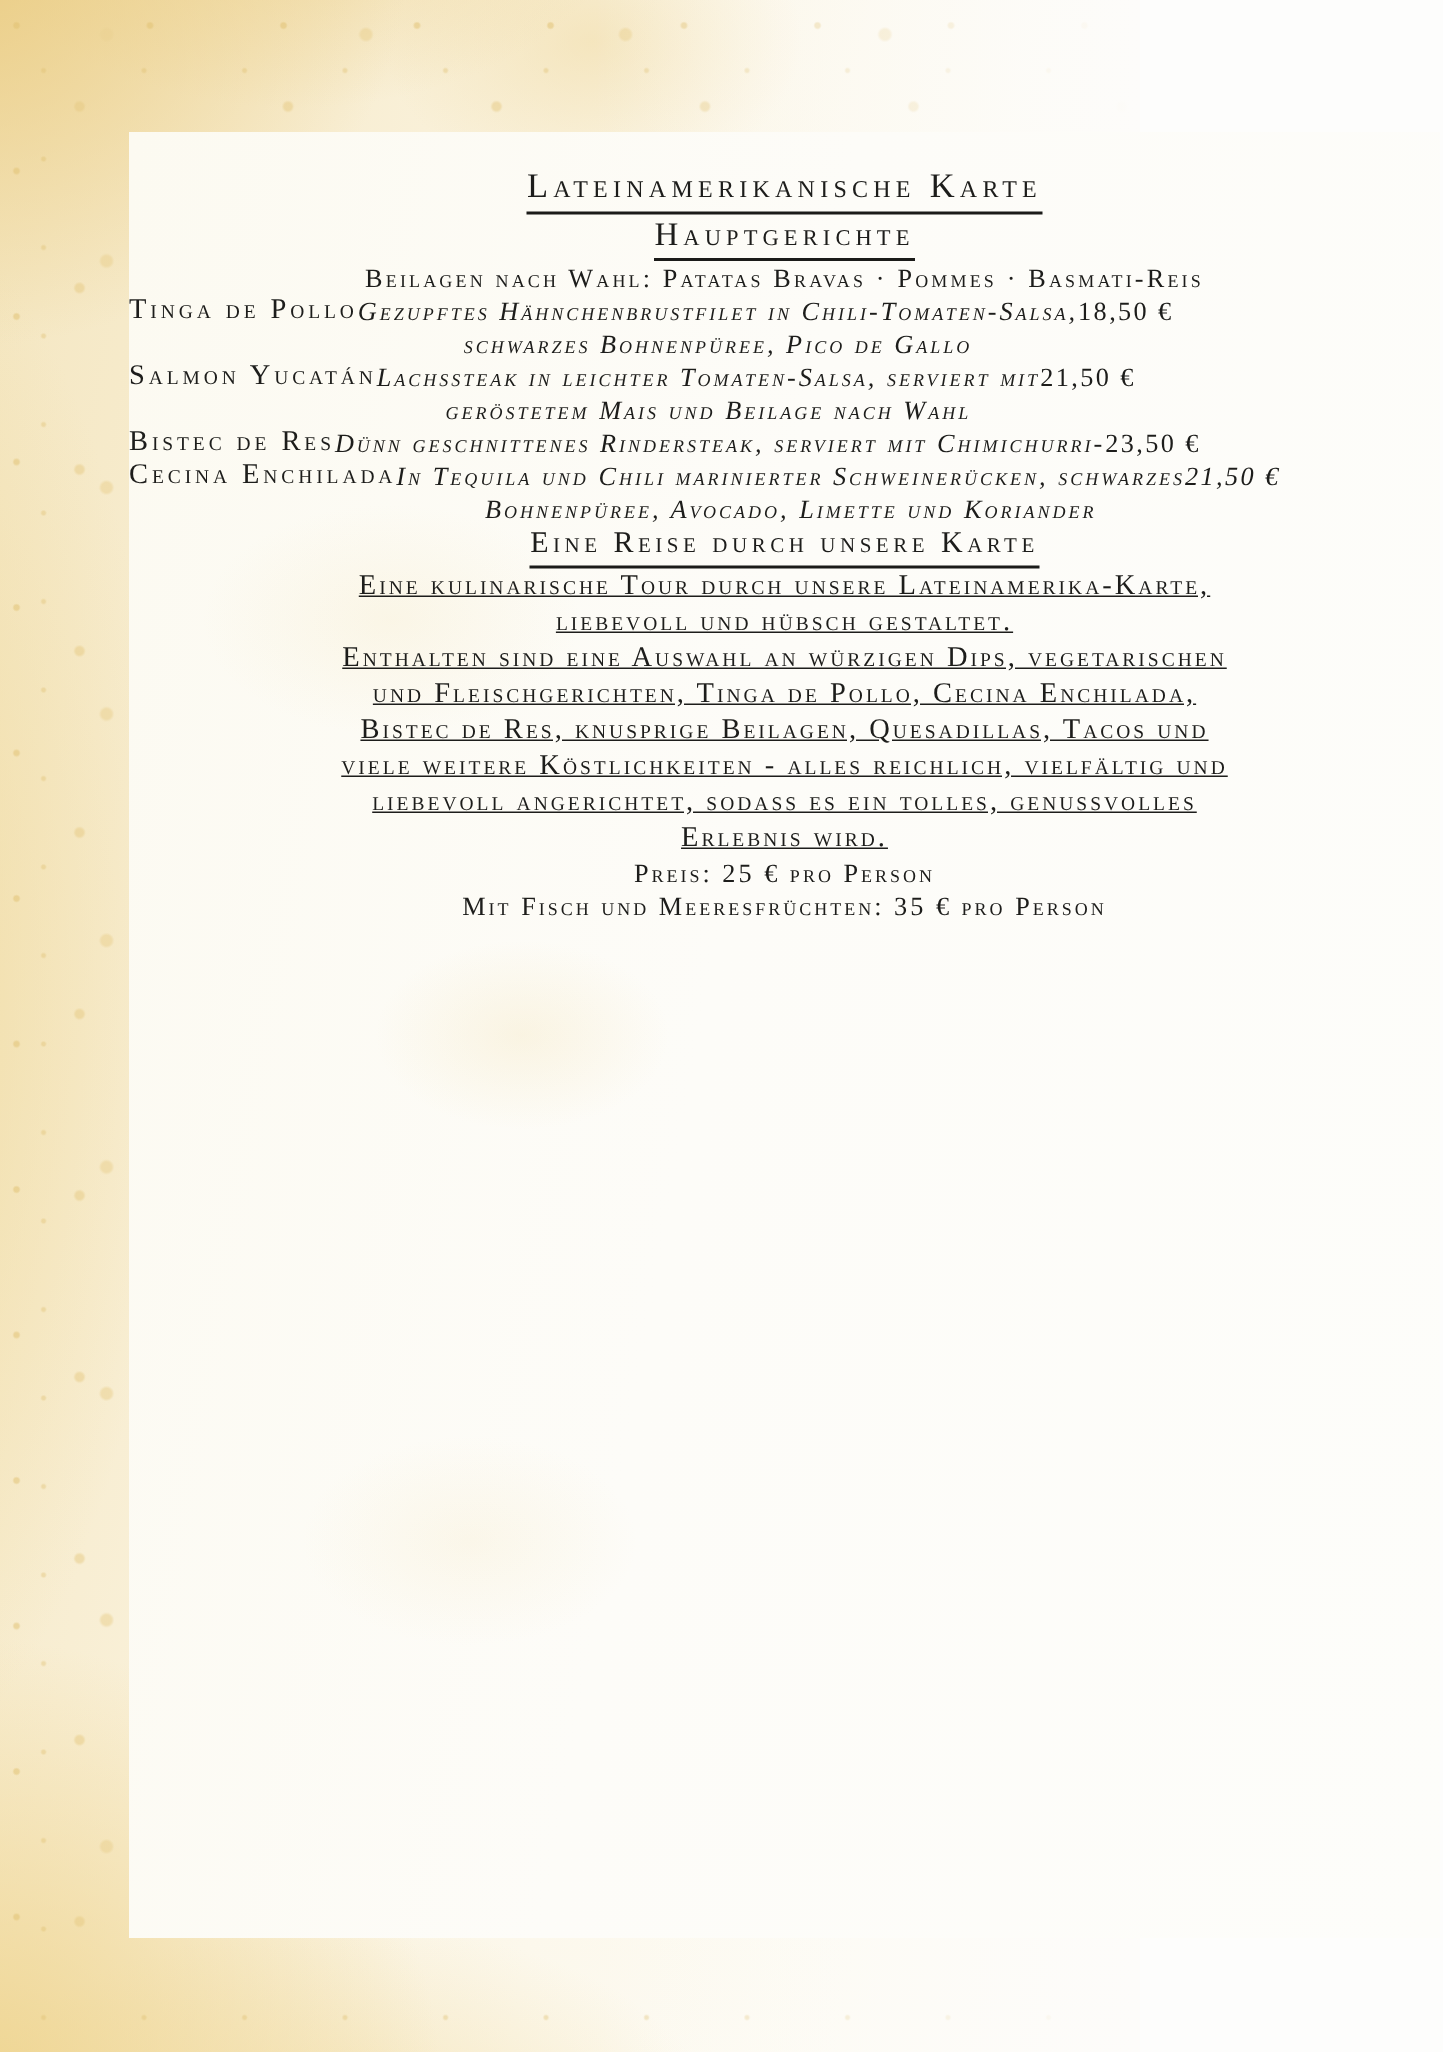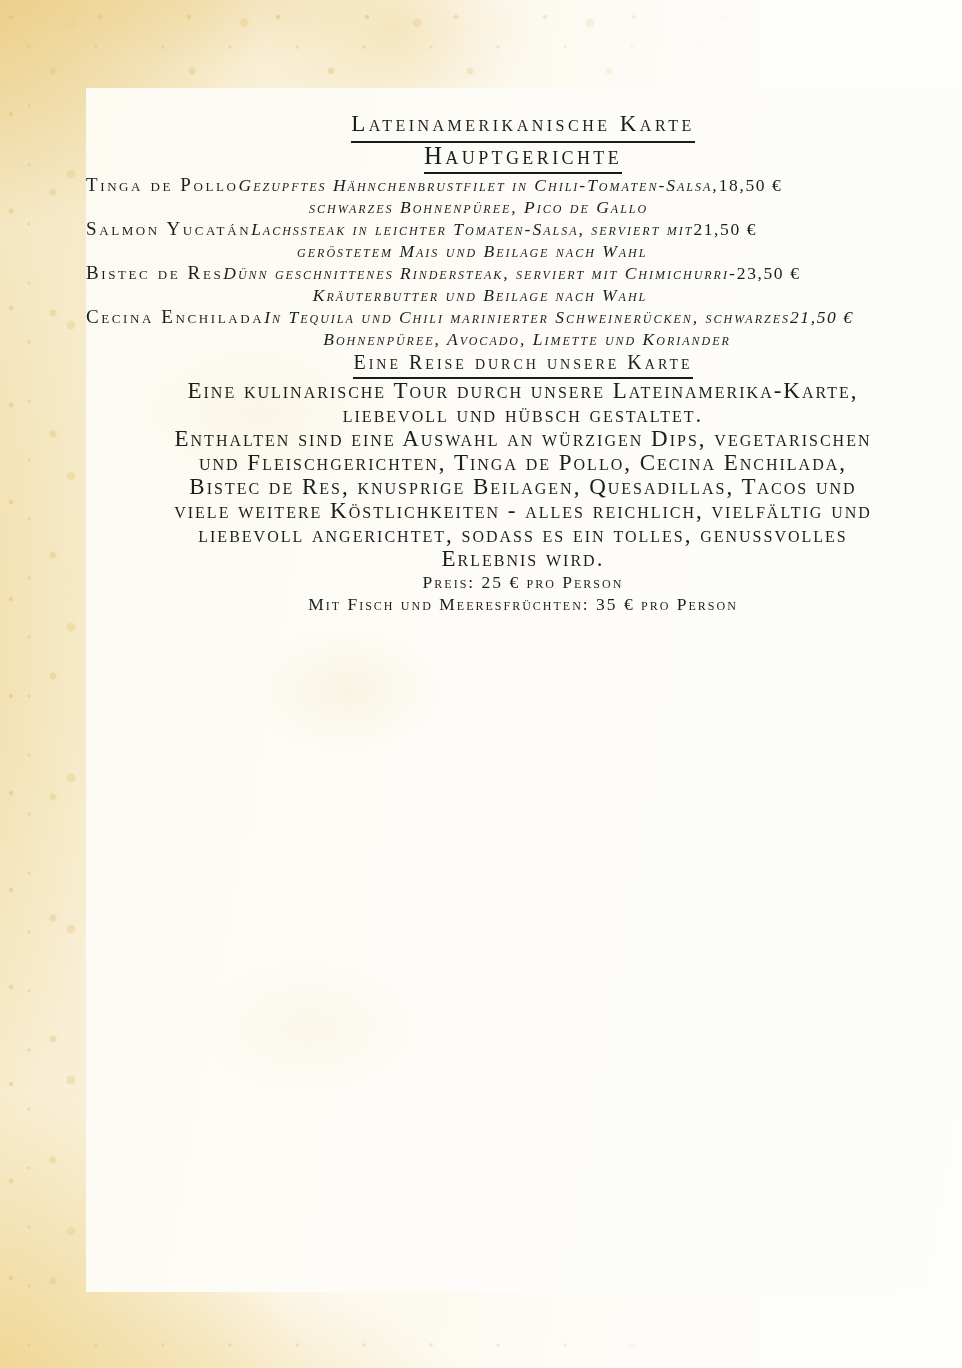--- a/index.html
+++ b/index.html
@@ -62,21 +62,21 @@
 
   .sc { font-variant: small-caps; }
 
   .u  { display: inline-block; border-bottom: 2px solid #1b1b19; padding-bottom: 3px; }
 
   .title {
     font-size: 23px; line-height: 28px; letter-spacing: 3.5px;
     margin-bottom: 33px;
   }
   .section-title {
-    font-size: 25px; line-height: 26px; letter-spacing: 3.4px;
+    font-size: 22px; line-height: 26px; letter-spacing: 3.4px;
     margin-bottom: 18px;
     text-align: center;
   }
   .note {
     font-size: 17.5px; line-height: 22px; letter-spacing: 2.1px;
     margin-bottom: 26px;
   }
   .dish { display: flex; }
   .dish-name {
     font-size: 19px; line-height: 22px; letter-spacing: 2.6px;
@@ -91,42 +91,44 @@
     font-size: 17.5px; line-height: 22px; letter-spacing: 1.6px;
     margin-bottom: 22px;
   }
   .price.italic { font-style: italic; }
 
   .journey-title {
     font-size: 20px; line-height: 24px; letter-spacing: 3px;
     margin-top: 34px; margin-bottom: 42px;
   }
   .journey-text {
-    font-size: 23px; line-height: 24px; letter-spacing: 2.0px;
+    font-size: 19px; line-height: 24px; letter-spacing: 2.0px;
     margin-bottom: 16px;
+    text-decoration: underline;
   }
   .journey-price {
     font-size: 17.5px; line-height: 22px; letter-spacing: 2.0px;
     margin-bottom: 26px;
   }
   .journey-seafood {
     font-size: 17.5px; line-height: 22px; letter-spacing: 2.0px;
   }
 </style>
 </head>
 <body>
 
 <div class="bg"></div>
 
 <main class="card">
 
   <h1 class="title sc"><span class="u">Lateinamerikanische Karte</span></h1>
 
   <h2 class="section-title sc"><span class="u">Hauptgerichte</span></h2>
 
+  <p class="note sc">Beilagen nach Wahl: Patatas Bravas · Pommes · Basmati-Reis</p>
 
   <section class="dish">
     <h3 class="dish-name sc">Tinga de Pollo</h3>
     <p class="dish-desc sc">
       <span>Gezupftes Hähnchenbrustfilet in Chili-Tomaten-Salsa,</span><br>
       <span>schwarzes Bohnenpüree, Pico de Gallo</span>
     </p>
     <p class="price">18,50 €</p>
   </section>
 
@@ -136,21 +138,20 @@
       <span>Lachssteak in leichter Tomaten-Salsa, serviert mit</span><br>
       <span>geröstetem Mais und Beilage nach Wahl</span>
     </p>
     <p class="price">21,50 €</p>
   </section>
 
   <section class="dish">
     <h3 class="dish-name sc">Bistec de Res</h3>
     <p class="dish-desc sc">
       <span>Dünn geschnittenes Rindersteak, serviert mit Chimichurri-</span><br>
-      <span>Kräuterbutter und Beilage nach Wahl</span>
     </p>
     <p class="price">23,50 €</p>
   </section>
 
   <section class="dish">
     <h3 class="dish-name sc">Cecina Enchilada</h3>
     <p class="dish-desc sc">
       <span>In Tequila und Chili marinierter Schweinerücken, schwarzes</span><br>
       <span>Bohnenpüree, Avocado, Limette und Koriander</span>
     </p>

